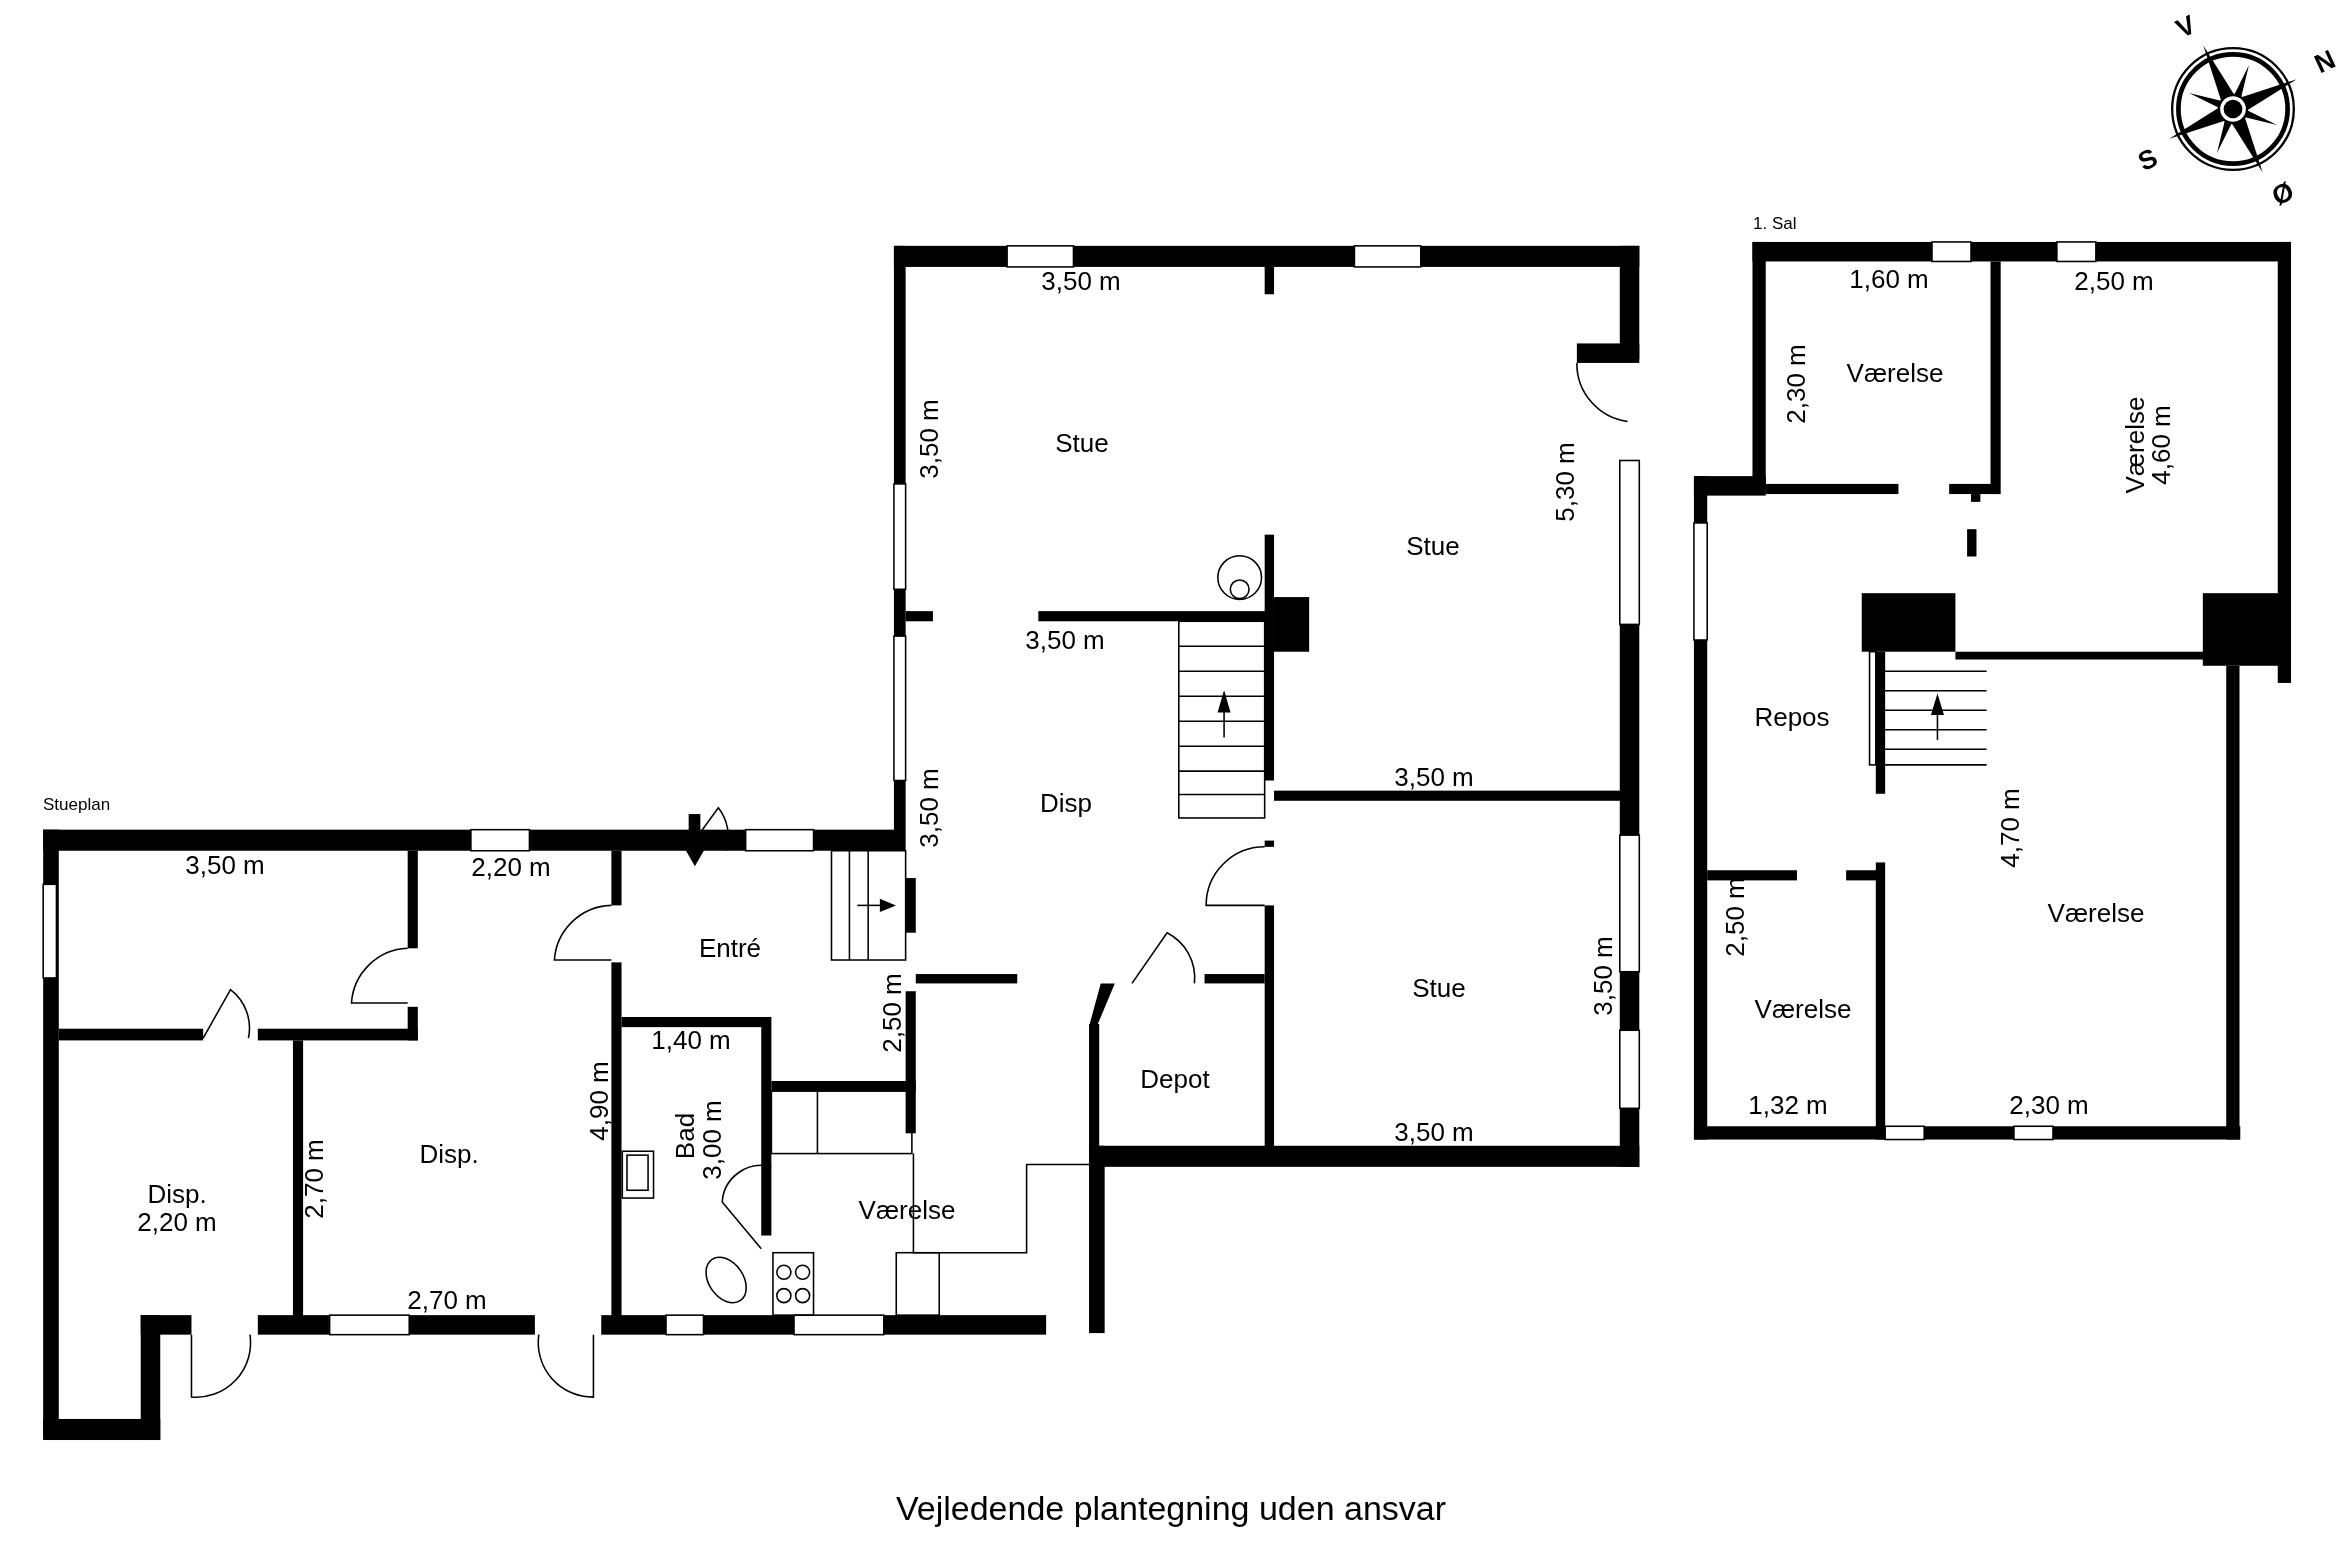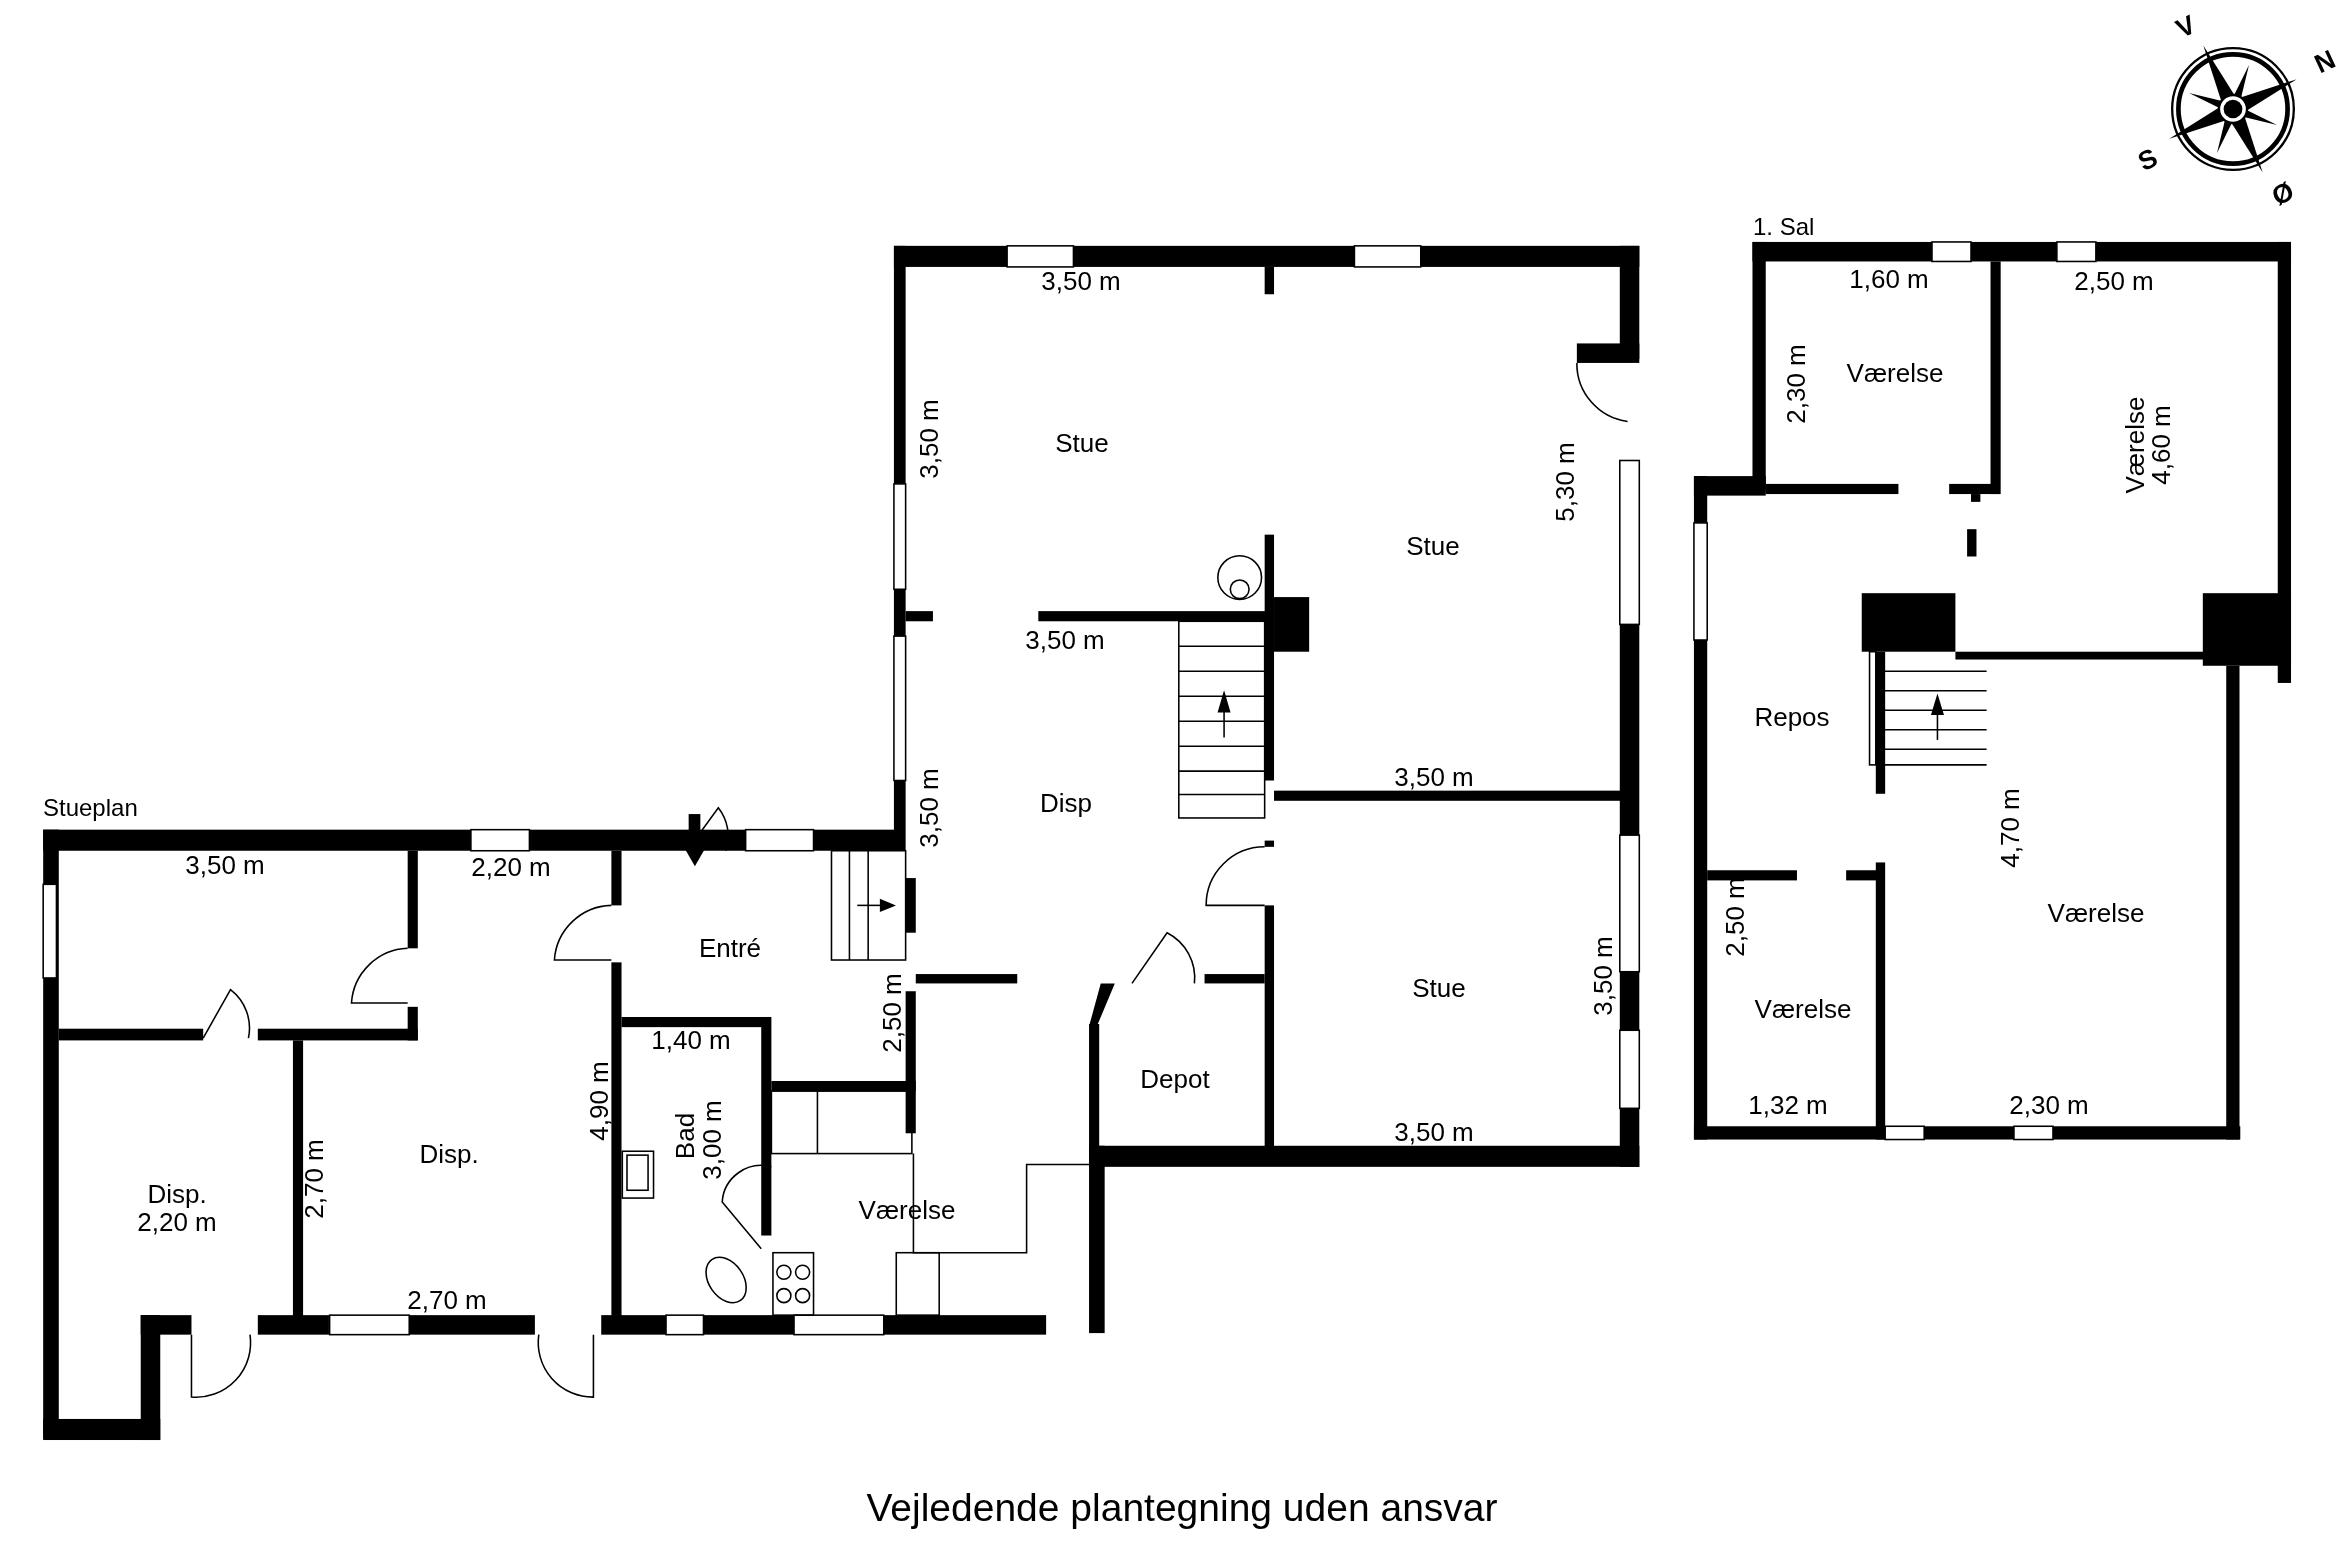--- a/index.html
+++ b/index.html
@@ -1,21 +1,21 @@
 <!DOCTYPE html>
 <html style="font-size:12.5px"><head>
 <meta charset="utf-8">
 <style>
   html,body{margin:0;padding:0;background:#fff;}
   body{width:2342px;height:1561px;position:relative;overflow:hidden;font-family:"Liberation Sans",sans-serif;color:#000;}
   svg.plan{position:absolute;left:0;top:0;width:2342px;height:1561px;}
   .lbl{position:absolute;font-family:"Liberation Sans",sans-serif;font-size:26px;line-height:1;white-space:nowrap;transform:translate(-50%,-50%);}
   .lbl.v{transform:translate(-50%,-50%) rotate(-90deg);}
-  .title{position:absolute;font-size:24px;line-height:1;white-space:nowrap;}
-  .caption{position:absolute;left:1171px;top:1508px;transform:translate(-50%,-50%);font-size:39px;white-space:nowrap;margin-left:11px;}
+  .title{position:absolute;font-size:17px;line-height:1;white-space:nowrap;}
+  .caption{position:absolute;left:1171px;top:1508px;transform:translate(-50%,-50%);font-size:34px;white-space:nowrap;}
   .compass-letter{position:absolute;font-size:26.5px;font-weight:bold;transform:translate(-50%,-50%);}
 </style>
 </head>
 <body>
 
 <svg class="plan" viewBox="0 0 3000 2000" xmlns="http://www.w3.org/2000/svg">
   <g fill="#000">
 
     <rect x="55" y="1063" width="1100" height="27"></rect>
     <rect x="55" y="1063" width="20" height="780"></rect>

